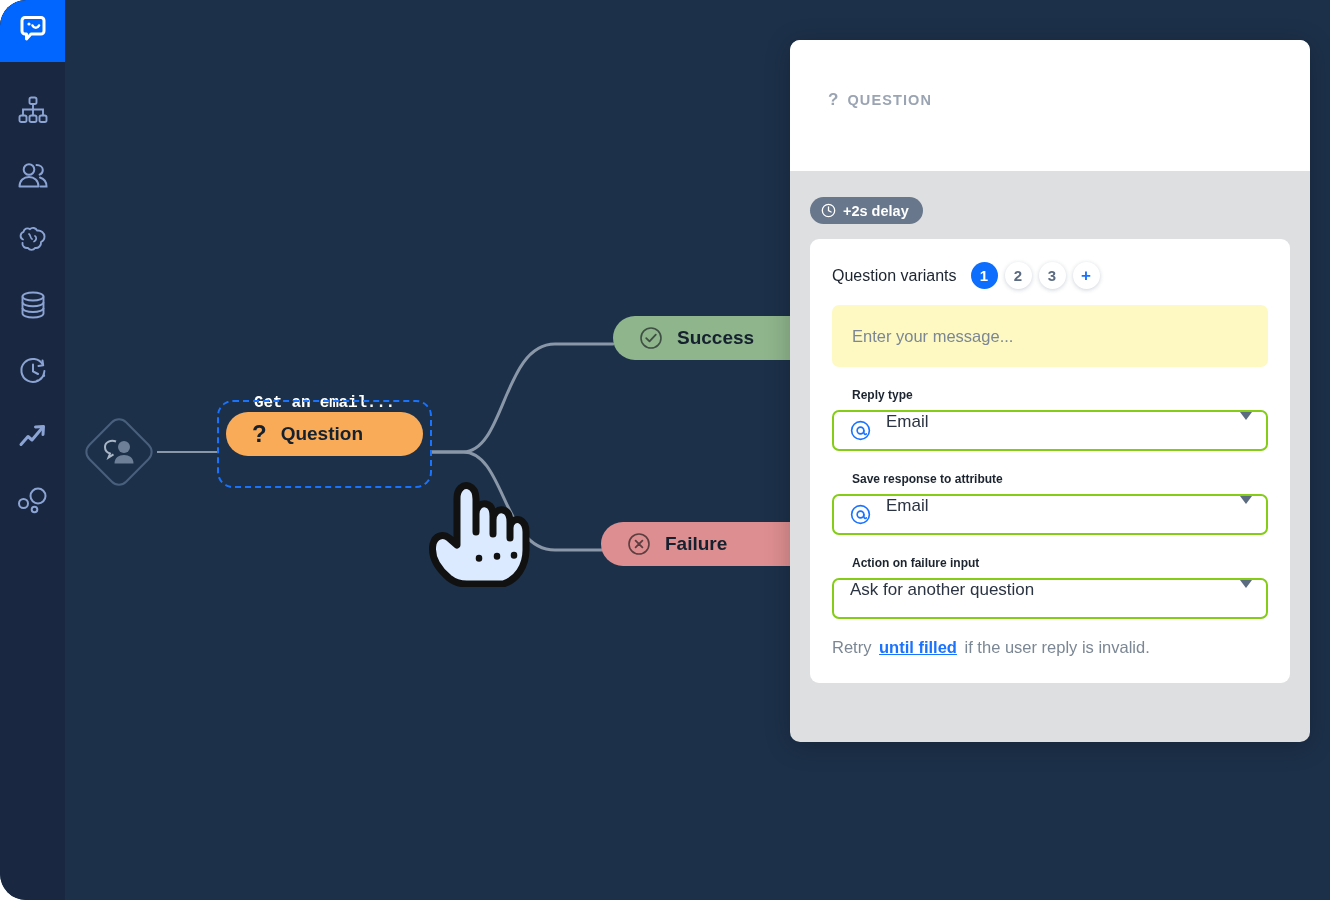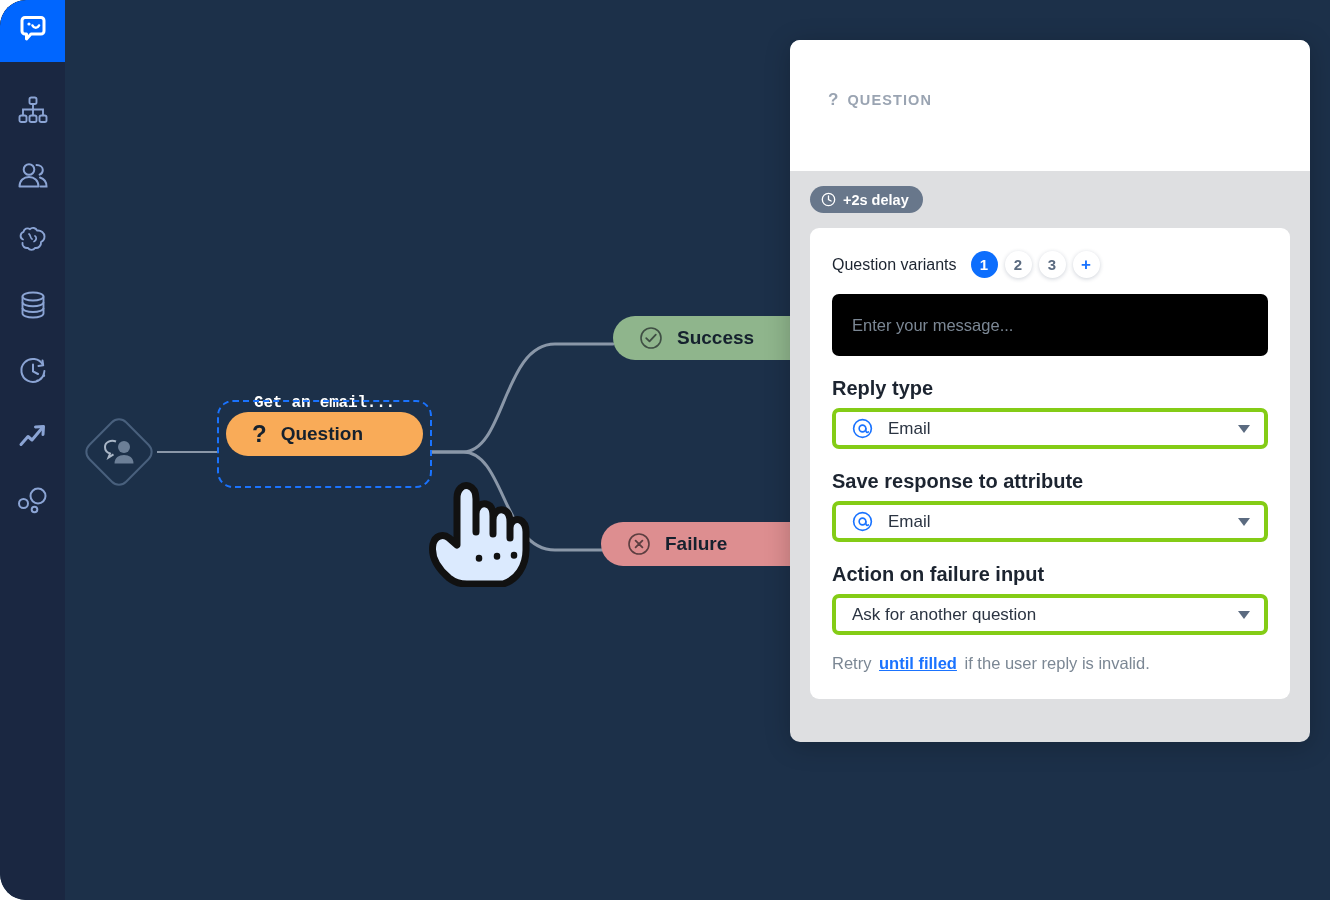--- a/index.html
+++ b/index.html
@@ -179,21 +179,21 @@
     font-weight: bold;
   }
   .panel-title {
     margin-top: 8px;
     font-size: 27px;
     color: #5b6b80;
     letter-spacing: -0.3px;
   }
 
   .panel-body {
-    padding: 15px 20px 0 20px;
+    padding: 26px 20px 0 20px;
   }
   .delay-chip {
     display: inline-flex;
     align-items: center;
     height: 27px;
     background: #68778b;
     border-radius: 14px;
     padding: 0 14px 0 11px;
     color: #ffffff;
     font-size: 14.5px;
@@ -234,44 +234,44 @@
   }
   .variant-pill.active {
     background: #0d6efd;
     color: #ffffff;
     box-shadow: none;
   }
   .variant-pill.add { color: #1a73ff; font-size: 17px; }
 
   .message-input {
     height: 62px;
-    background: #000000;
+    background: #fef9c3;
     border-radius: 7px;
     display: flex;
     align-items: center;
     padding: 0 20px;
     font-size: 16.5px;
     color: #7b8794;
     cursor: text;
   }
 
   .field-label {
     margin-top: 21px;
     margin-bottom: 8px;
-    font-size: 20px;
+    font-size: 12px;
     font-weight: bold;
     color: #1c2430;
+    margin-left: 20px;
   }
   .select-box {
     height: 41px;
-    border: 4px solid #84cc16;
+    border: 2px solid #84cc16;
     border-radius: 7px;
     background: #ffffff;
     display: flex;
-    align-items: center;
     padding: 0 14px 0 16px;
     cursor: pointer;
     position: relative;
   }
   .select-box .at-icon {
     margin-right: 15px;
     display: flex;
     align-items: center;
   }
   .select-value {

